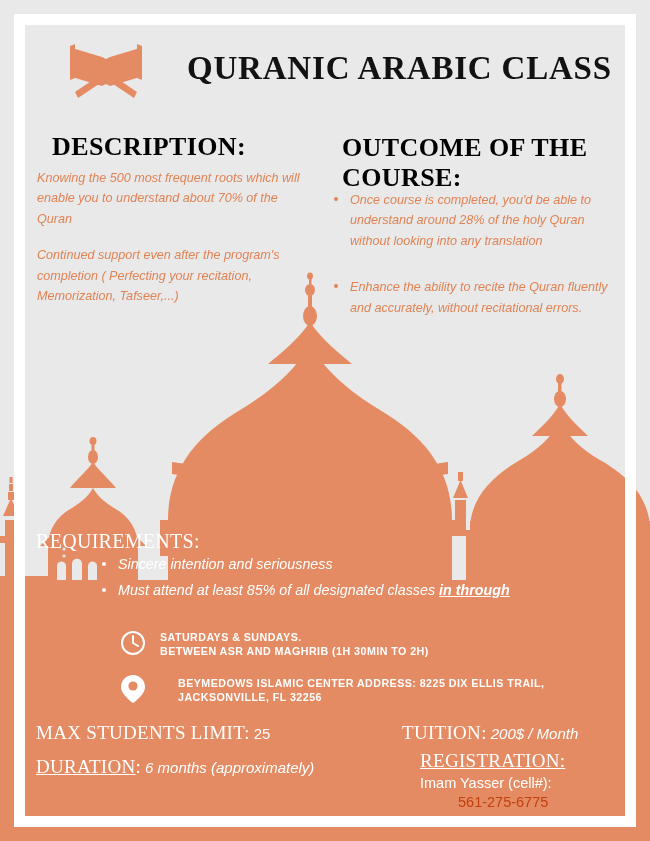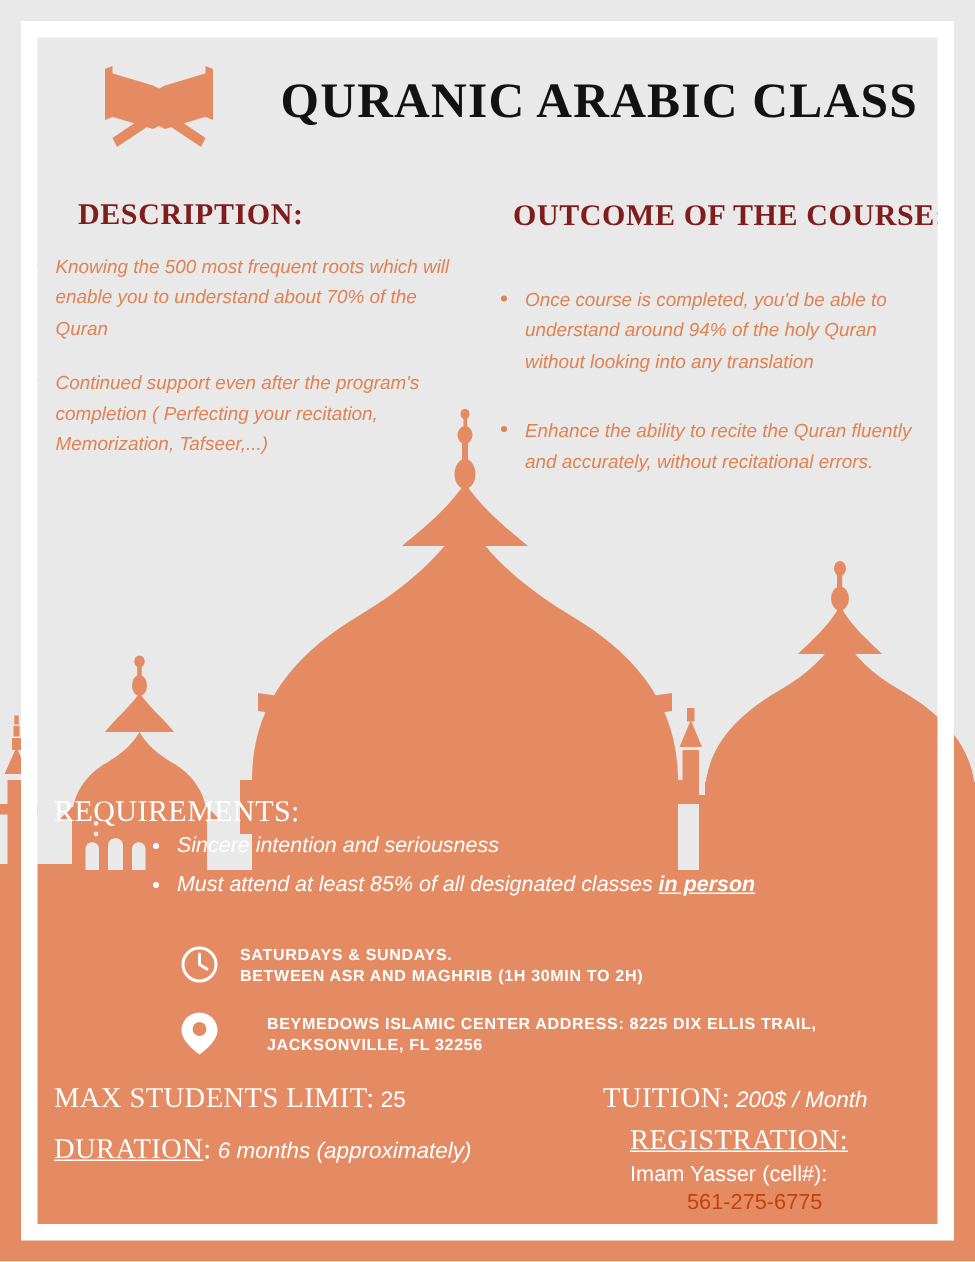--- a/index.html
+++ b/index.html
@@ -74,22 +74,22 @@
     margin-left: 38px;
     font-variant: small-caps;
     text-transform: uppercase;
     white-space: nowrap;
   }
 
   
   .col-head {
     font-family: "Liberation Serif", serif;
     font-weight: bold;
-    color: #7f1d1d;
-    font-size: 20px;
+    color: #000000;
+    font-size: 26px;
     letter-spacing: 0.4px;
     text-transform: uppercase;
   }
 
   #desc-head {
     position: absolute;
     left: 52px; top: 132px;
   }
   #outcome-head {
     position: absolute;
@@ -373,31 +373,31 @@
     </div>
 
     <div id="desc-head" class="col-head">DESCRIPTION:</div>
     <ul id="desc-list" class="bullets-orange">
       <li>Knowing the 500 most frequent roots which will enable you to understand about 70% of the Quran</li>
       <li>Continued support even after the program's completion ( Perfecting your recitation, Memorization, Tafseer,...)</li>
     </ul>
 
     <div id="outcome-head" class="col-head">OUTCOME OF THE COURSE:</div>
     <ul id="outcome-list" class="bullets-orange">
-      <li>Once course is completed, you'd be able to understand around 94% of the holy Quran without looking into any translation</li>
+      <li>Once course is completed, you'd be able to understand around 28% of the holy Quran without looking into any translation</li>
       <li>Enhance the ability to recite the Quran fluently and accurately, without recitational errors.</li>
     </ul>
 
     <div id="req-head">REQUIREMENTS:</div>
     <ul id="req-list">
       <li>
         <span>Sincere intention and seriousness</span>
       </li>
       <li>
-        <span>Must attend at least 85% of all designated classes </span><span class="u-bold-italic">in person </span>
+        <span>Must attend at least 85% of all designated classes </span><span class="u-bold-italic">in through </span>
       </li>
     </ul>
 
     <div id="time-row" class="info-row">
       <div class="info-icon">
         <svg width="26" height="26" viewBox="0 0 26 26">
           <circle cx="13" cy="13" r="11" fill="none" stroke="#ffffff" stroke-width="2"></circle>
           <path d="M13 6 L13 13 L18 16" fill="none" stroke="#ffffff" stroke-width="2" stroke-linecap="round" stroke-linejoin="round"></path>
         </svg>
       </div>

